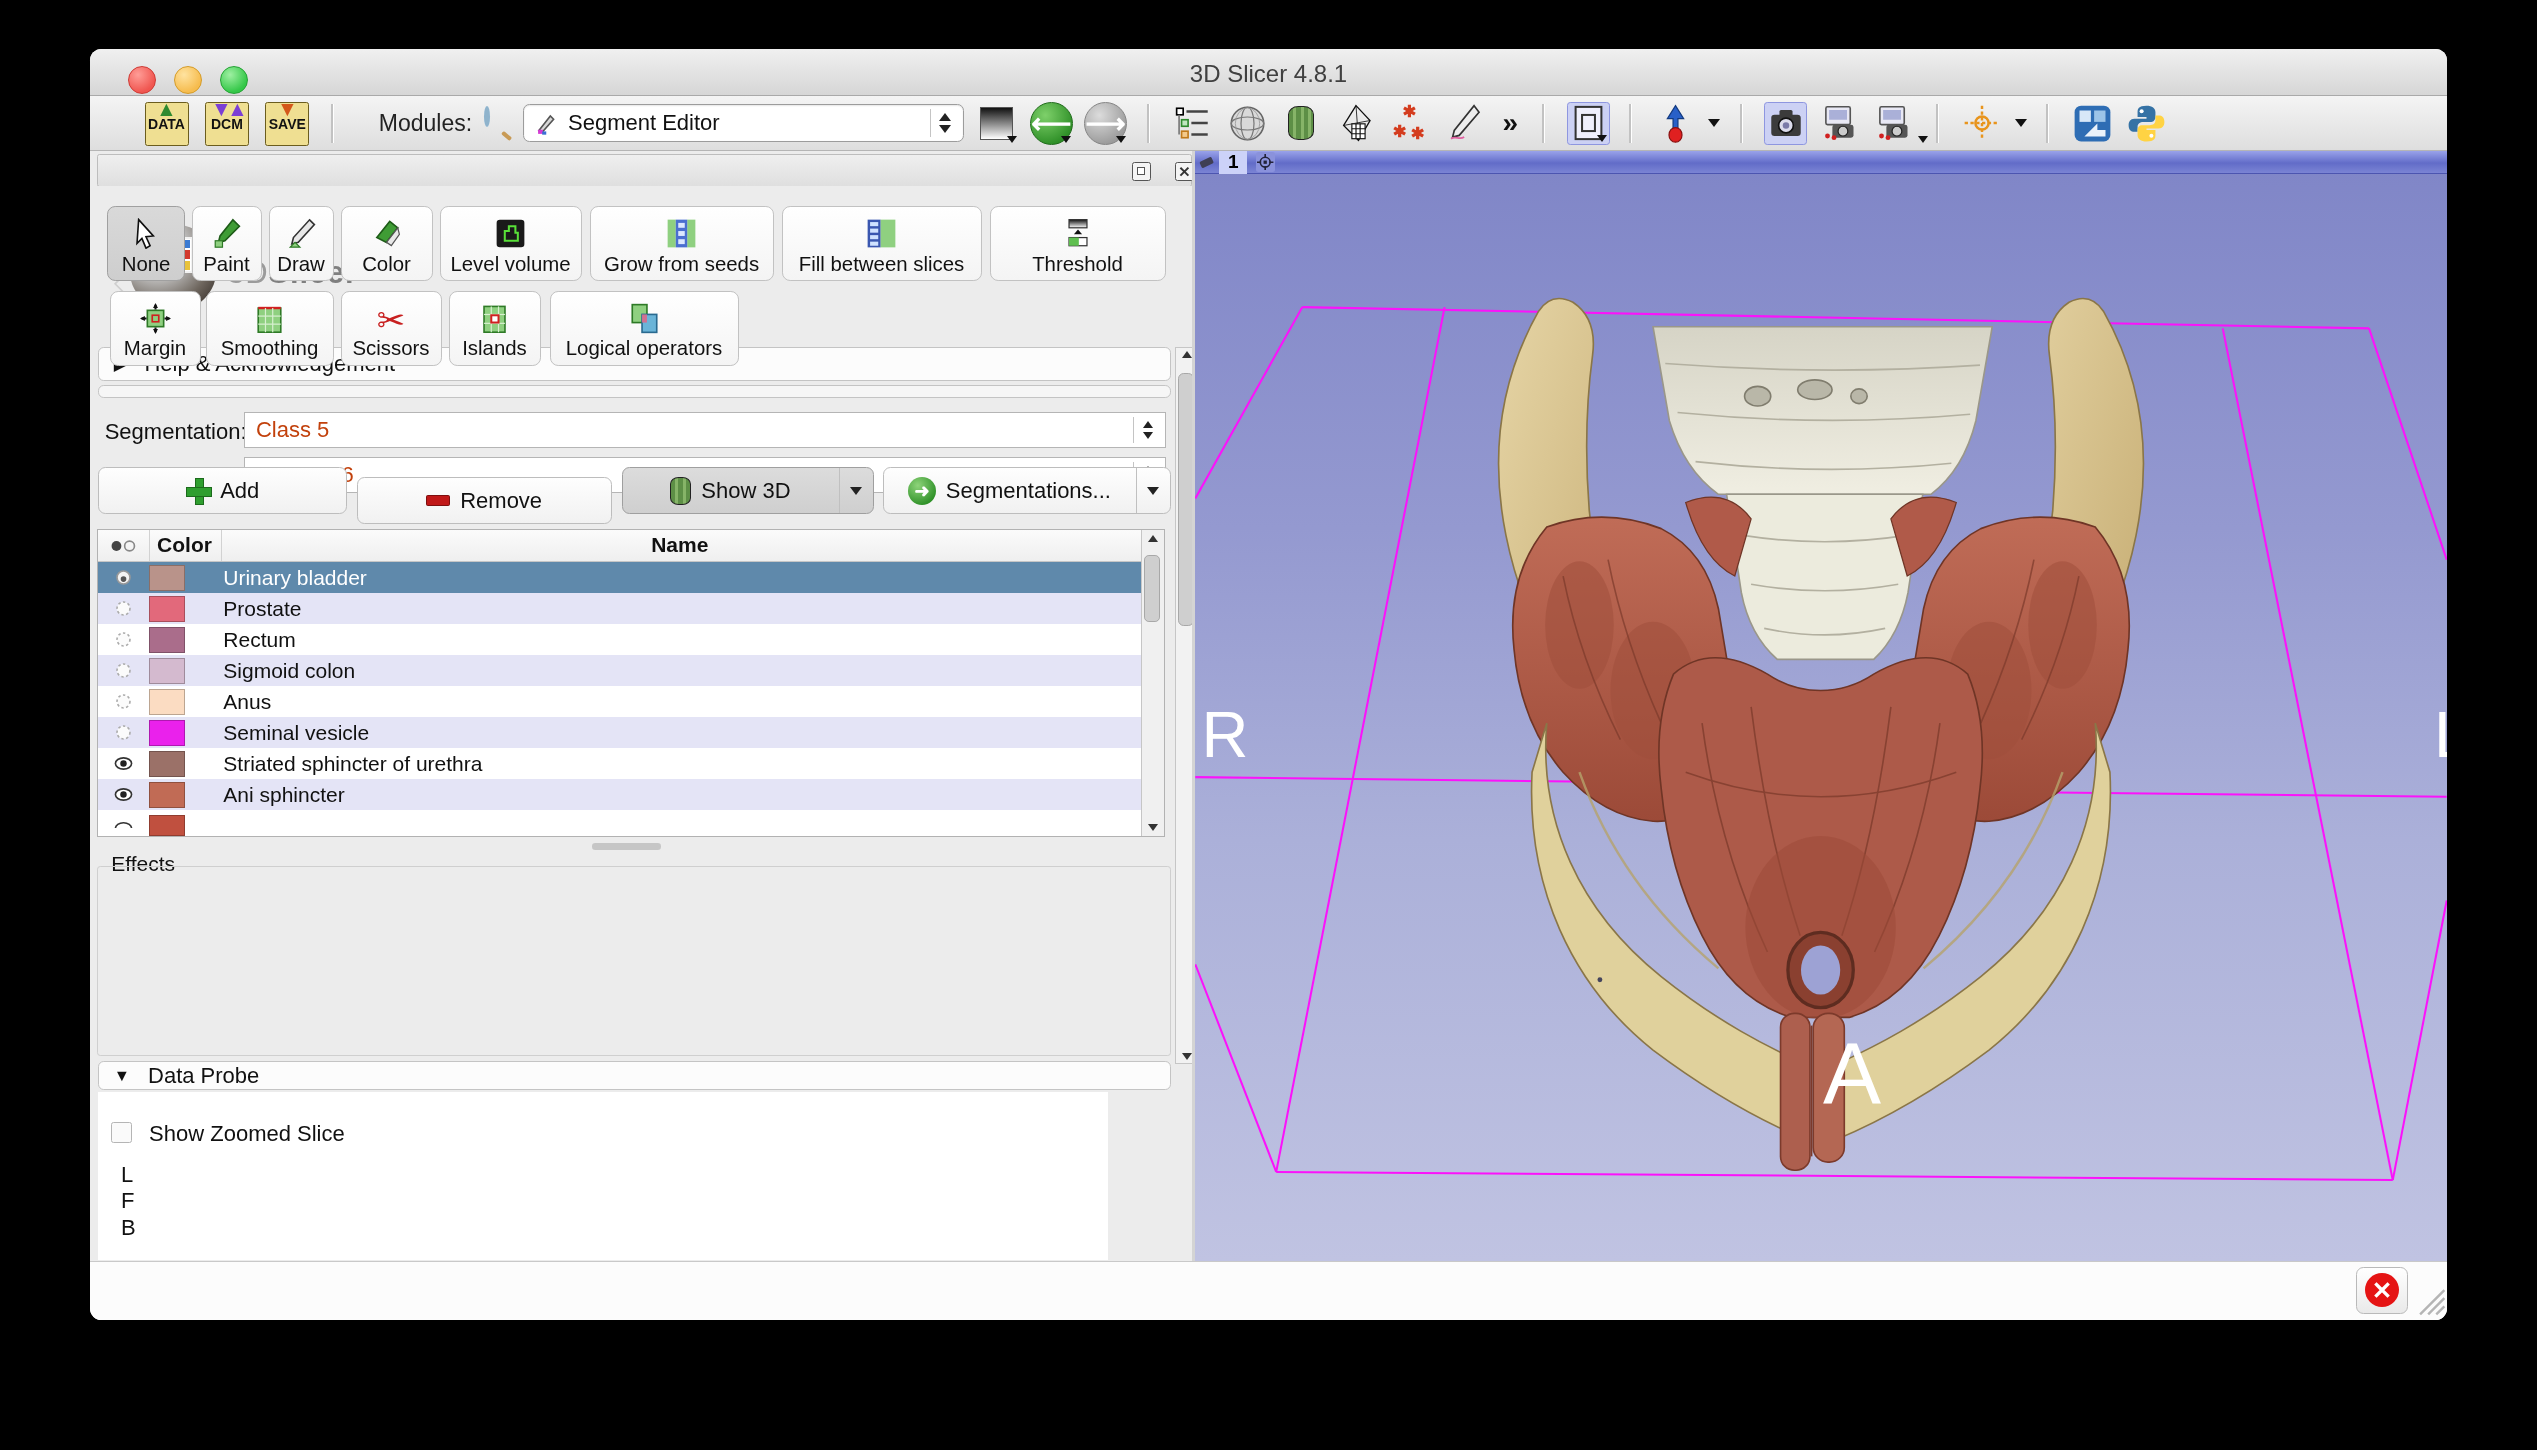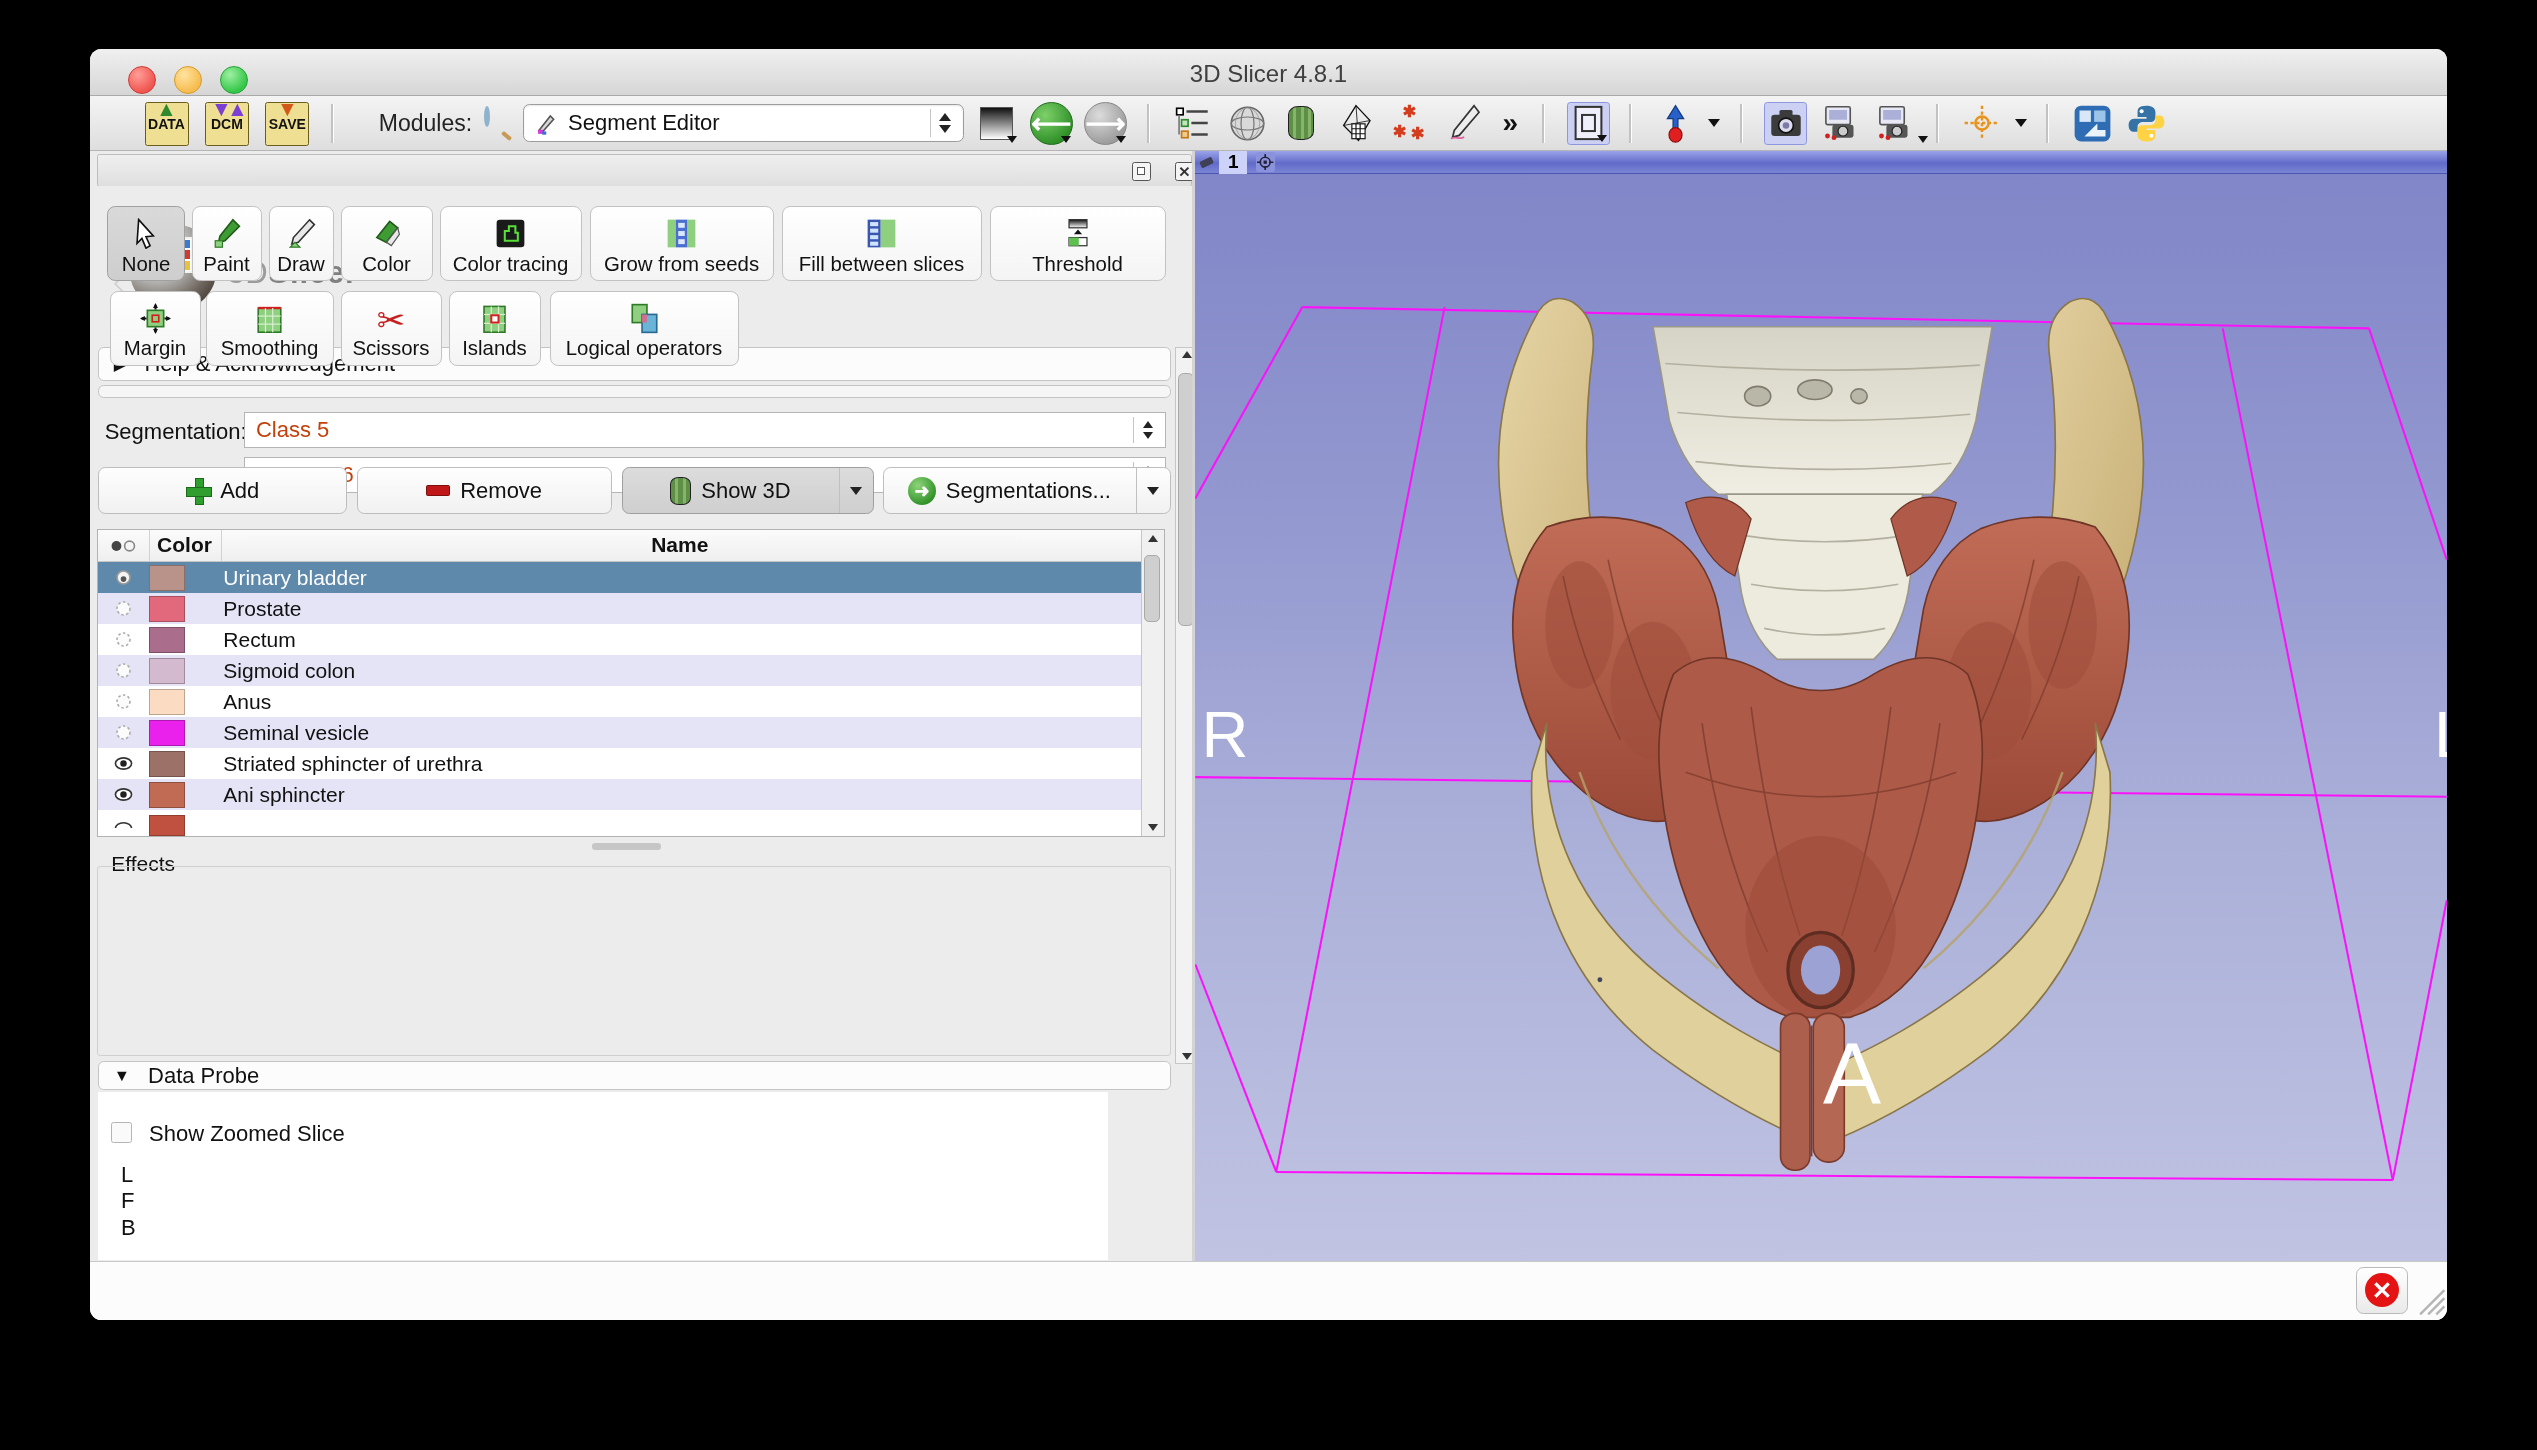--- a/index.html
+++ b/index.html
@@ -419,21 +419,21 @@
           <i class="tri-down"></i>
         </span>
       </div>
     </div>
 
     <div class="btnrow">
       <div class="pushbtn" style="left:1.6px; width:249px;">
         <span class="plus"></span>
         <span>Add</span>
       </div>
-      <div class="pushbtn" style="left:260px; width:255px;">
+      <div class="pushbtn" style="left:260px; width:255px;margin-top:10px;">
         <span class="minus"></span>
         <span>Remove</span>
       </div>
       <div class="pushbtn pressed" style="left:525px; width:252px; padding-right:34px;">
         <span class="barrel"></span>
         <span>Show 3D</span>
         <span class="split">
             <i class="tri-down" style="border-left-width:6.5px;border-right-width:6.5px;border-top-width:8.2px;"></i>
           </span>
       </div>
@@ -583,21 +583,21 @@
         <path d="M6 24 L22 4 L32 12 L18 30 Z" fill="#3f9c35" stroke="#1e5c18" stroke-width="2"></path>
         <path d="M18 30 L32 12 L34 20 L24 34 Z" fill="#e8e8e8" stroke="#555" stroke-width="1.5"></path>
       </svg>
       <span>Color</span>
     </div>
     <div class="fx fxr1" style="left:343px; width:142px;">
       <svg width="31" height="31" viewBox="0 0 38 38">
         <rect x="2" y="2" width="34" height="34" rx="4" fill="#1a1a1a"></rect>
         <path d="M12 28 L12 16 L17 16 L17 10 L25 10 L25 18 L28 18 L28 28 Z" fill="none" stroke="#58e038" stroke-width="2.5"></path>
       </svg>
-      <span>Color tracing</span>
+      <span>Level volume</span>
     </div>
     <div class="fx fxr1" style="left:493px; width:184px;">
       <svg width="31" height="31" viewBox="0 0 38 38">
         <rect x="2" y="2" width="10" height="34" fill="#8fd080"></rect>
           <rect x="26" y="2" width="10" height="34" fill="#8fd080"></rect>
         <rect x="12" y="2" width="14" height="34" fill="#4a6fd0"></rect>
         <g fill="#dce8ff">
             <rect x="15" y="6" width="8" height="6"></rect>
             <rect x="15" y="16" width="8" height="6"></rect>
             <rect x="15" y="26" width="8" height="6"></rect>

